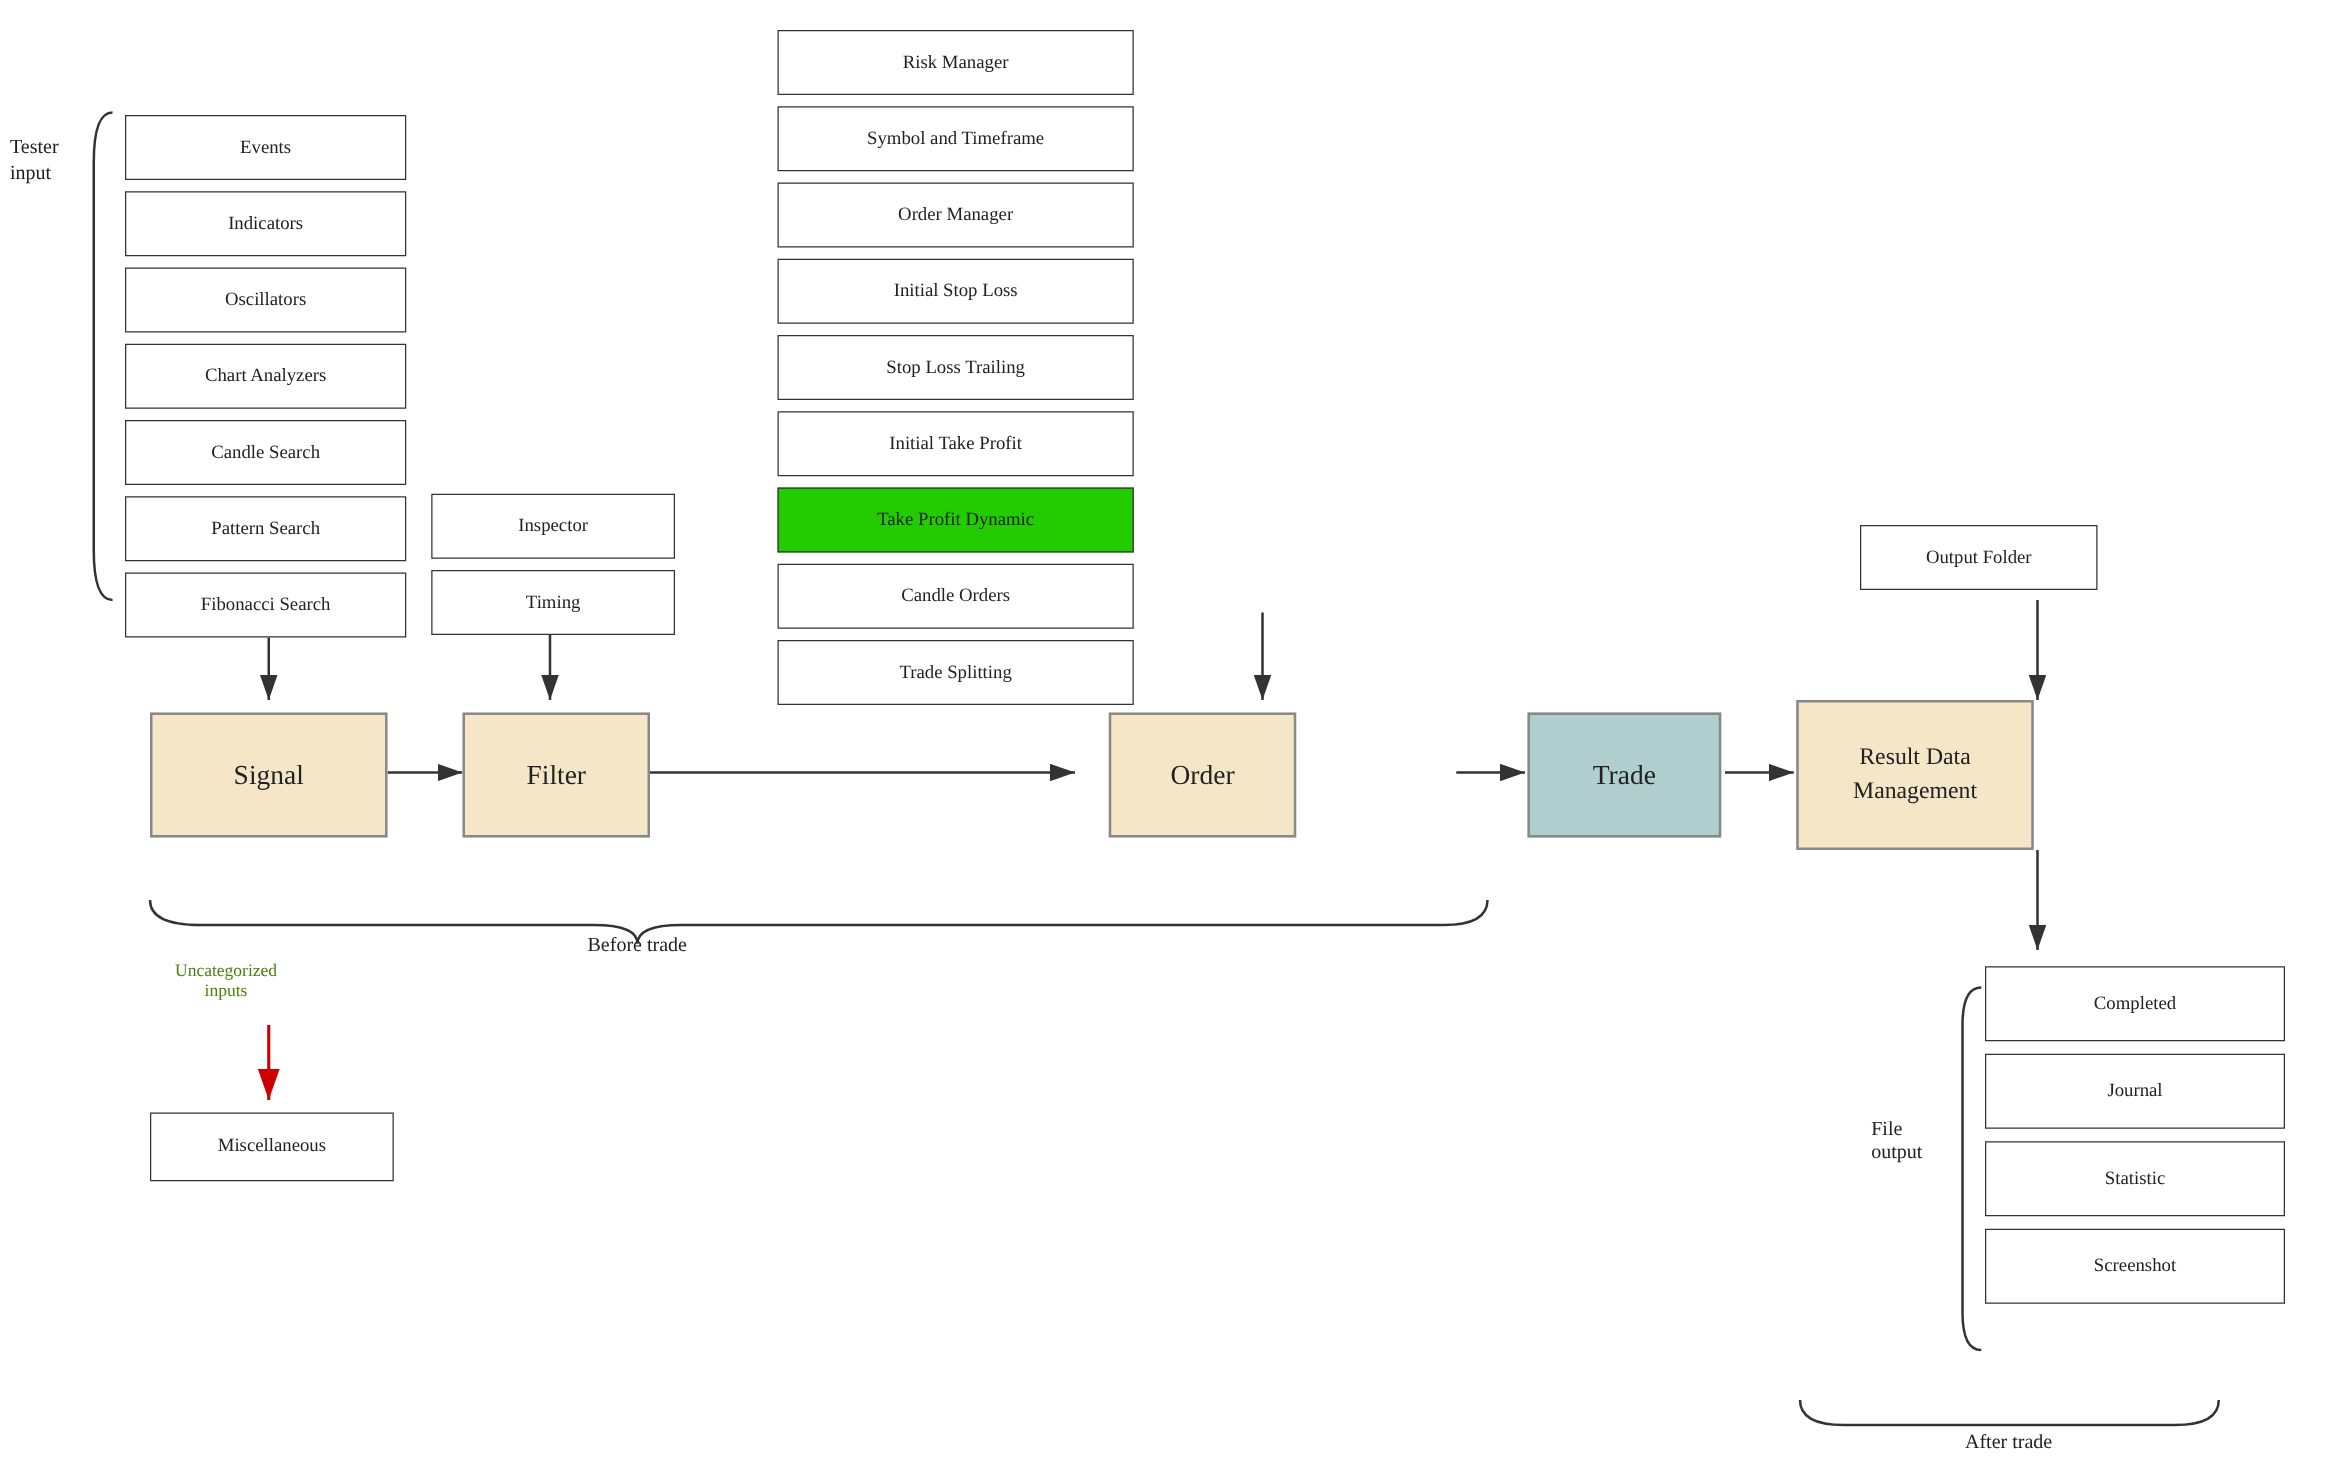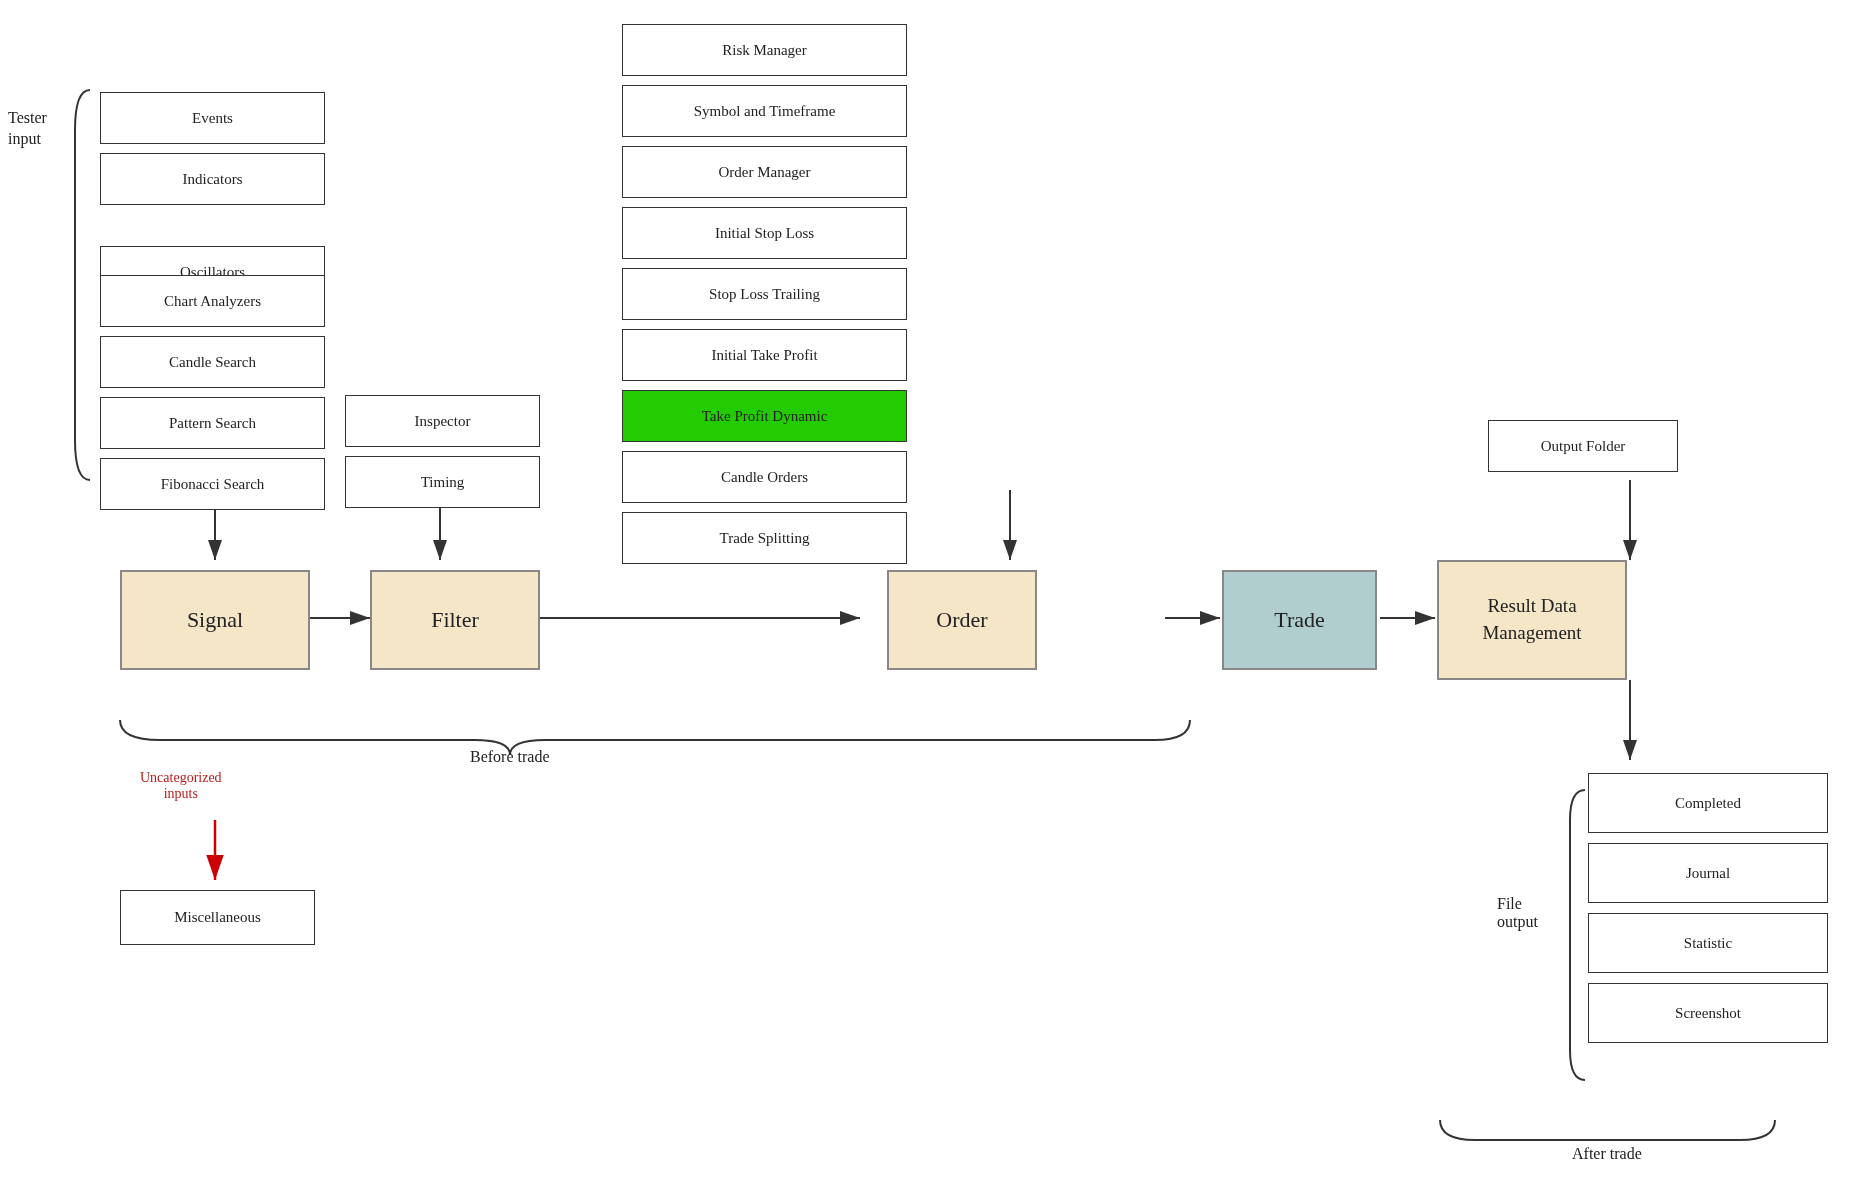--- a/index.html
+++ b/index.html
@@ -79,21 +79,21 @@
     
     .after-trade-label {
       position: absolute;
       font-size: 16px;
     }
 
     
     .uncategorized-label {
       position: absolute;
       font-size: 14px;
-      color: #b91c1c;
+      color: #4d7c0f;
       text-align: center;
     }
   </style>
 </head>
 <body>
 
 <div class="diagram-container">
 
   <svg class="arrows-svg">
 
@@ -141,21 +141,21 @@
   </div>
 
   <div class="box" style="left:100px; top:92px; width:225px; height:52px;">
     <span>Events</span>
   </div>
 
   <div class="box" style="left:100px; top:153px; width:225px; height:52px;">
     <span>Indicators</span>
   </div>
 
-  <div class="box" style="left:100px; top:214px; width:225px; height:52px;margin-top:32px;">
+  <div class="box" style="left:100px; top:214px; width:225px; height:52px;">
     <span>Oscillators</span>
   </div>
 
   <div class="box" style="left:100px; top:275px; width:225px; height:52px;">
     <span>Chart Analyzers</span>
   </div>
 
   <div class="box" style="left:100px; top:336px; width:225px; height:52px;">
     <span>Candle Search</span>
   </div>
@@ -209,21 +209,21 @@
   </div>
 
   <div class="box" style="left:622px; top:512px; width:285px; height:52px;">
     <span>Trade Splitting</span>
   </div>
 
   <div class="box box-tan" style="left:120px; top:570px; width:190px; height:100px; font-size:22px;">
     <span>Signal</span>
   </div>
 
-  <div class="box box-tan" style="left:370px; top:570px; width:170px; height:100px; font-size:22px;">
+  <div class="box box-tan" style="left:370px; top:570px; width:150px; height:100px; font-size:22px;">
     <span>Filter</span>
   </div>
 
   <div class="box box-tan" style="left:862px; top:570px; width:150px; height:100px; font-size:22px;margin-left:25px;">
     <span>Order</span>
   </div>
 
   <div class="box box-teal" style="left:1222px; top:570px; width:155px; height:100px; font-size:22px;">
     <span>Trade</span>
   </div>

